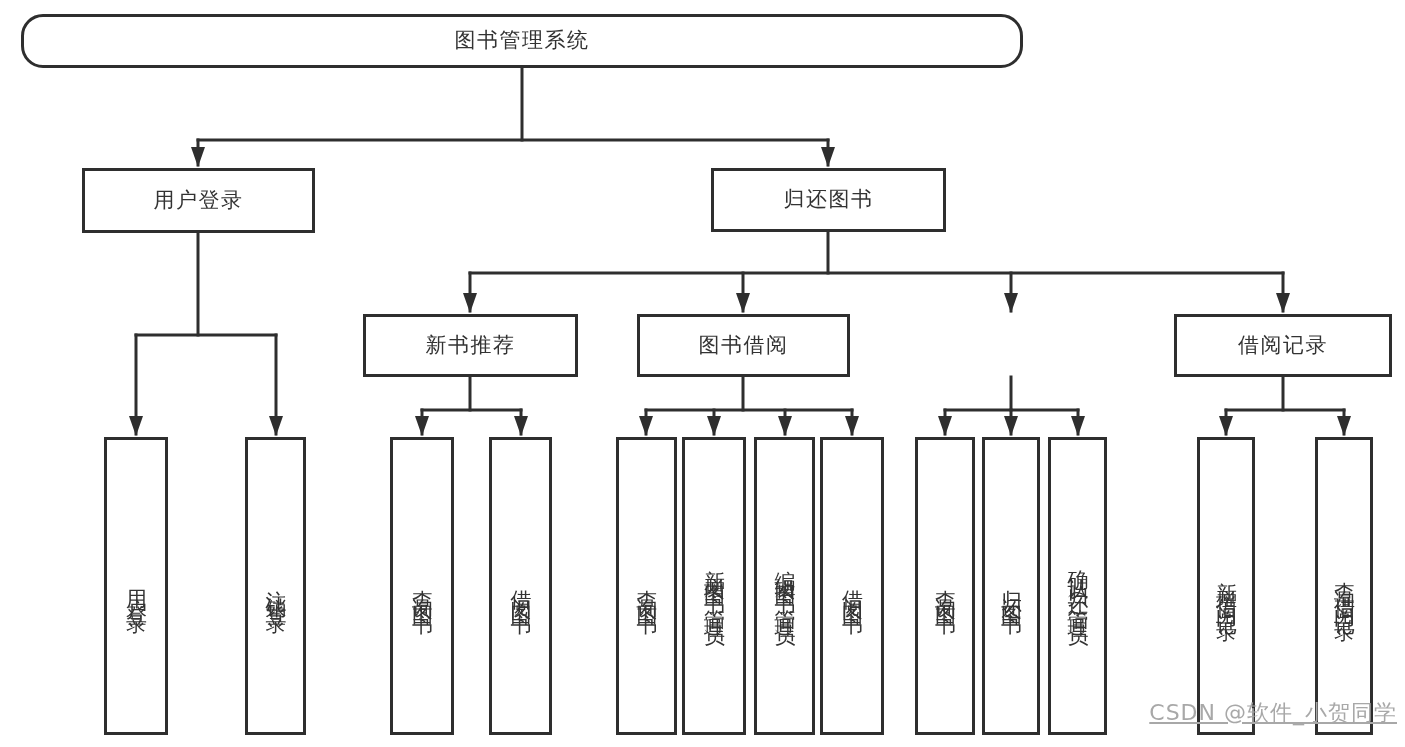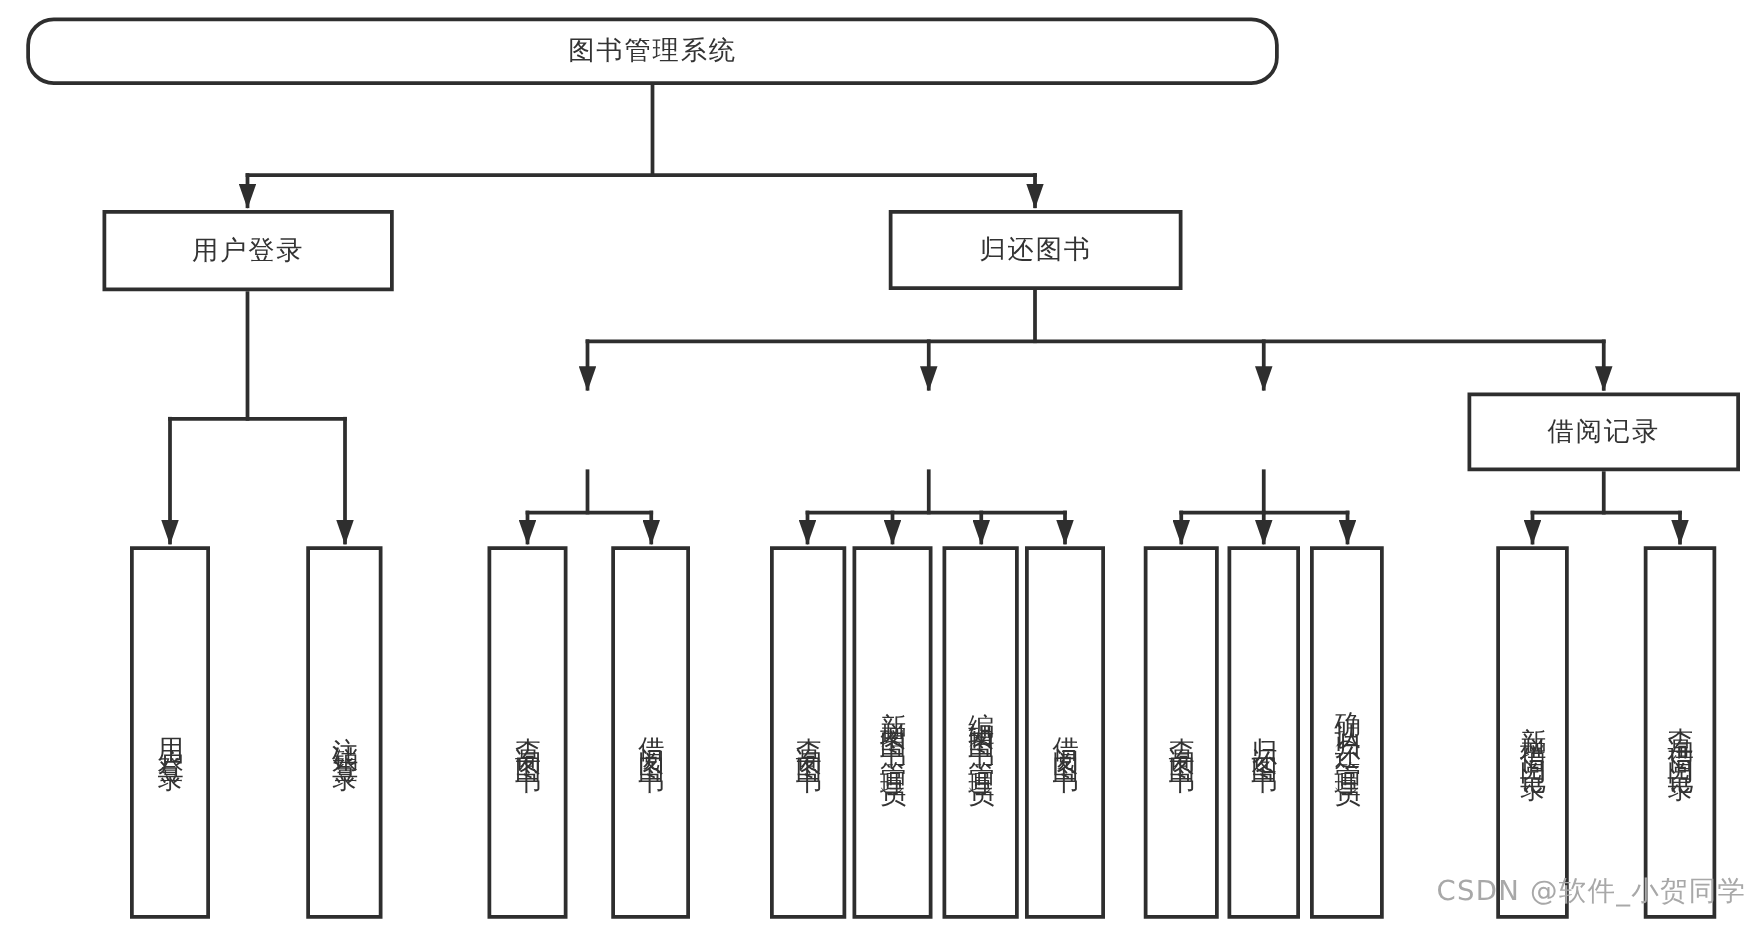--- a/index.html
+++ b/index.html
@@ -31,20 +31,21 @@
     padding-top:6px;
   }
   .watermark{
     position:absolute;
     right:8px;bottom:19px;
     font-size:22px;
     color:#a8a8a8;
     letter-spacing:1px;
     z-index:3;
     white-space:nowrap;
+    text-decoration:underline;
   }
 </style>
 </head>
 <body>
 
 <div class="canvas">
 
   <svg class="wires" width="1405" height="747" viewBox="0 0 1405 747">
     <defs>
       <marker id="arw" viewBox="0 0 20 14" refX="18" refY="7" markerWidth="20" markerHeight="14" markerUnits="userSpaceOnUse" orient="auto">
@@ -93,20 +94,22 @@
       <line x1="1226" y1="410" x2="1226" y2="434" marker-end="url(#arw)"></line>
       <line x1="1344" y1="410" x2="1344" y2="434" marker-end="url(#arw)"></line>
     </g>
   </svg>
 
   <div class="box" style="left:21px;top:14px;width:1002px;height:54px;border-radius:22px;">图书管理系统</div>
 
   <div class="box" style="left:82px;top:168px;width:233px;height:65px;">用户登录</div>
   <div class="box" style="left:711px;top:168px;width:235px;height:64px;">归还图书</div>
 
+  <div class="box" style="left:363px;top:314px;width:215px;height:63px;">新书推荐</div>
+  <div class="box" style="left:637px;top:314px;width:213px;height:63px;">图书借阅</div>
   <div class="box" style="left:1174px;top:314px;width:218px;height:63px;">借阅记录</div>
 
   <div class="box vbox" style="left:104px;top:437px;width:64px;height:298px;">用户登录</div>
   <div class="box vbox" style="left:245px;top:437px;width:61px;height:298px;">注销登录</div>
 
   <div class="box vbox" style="left:390px;top:437px;width:64px;height:298px;">查询图书</div>
   <div class="box vbox" style="left:489px;top:437px;width:63px;height:298px;">借阅图书</div>
 
   <div class="box vbox" style="left:616px;top:437px;width:61px;height:298px;">查询图书</div>
   <div class="box vbox" style="left:682px;top:437px;width:64px;height:298px;">新增图书（管理员）</div>

